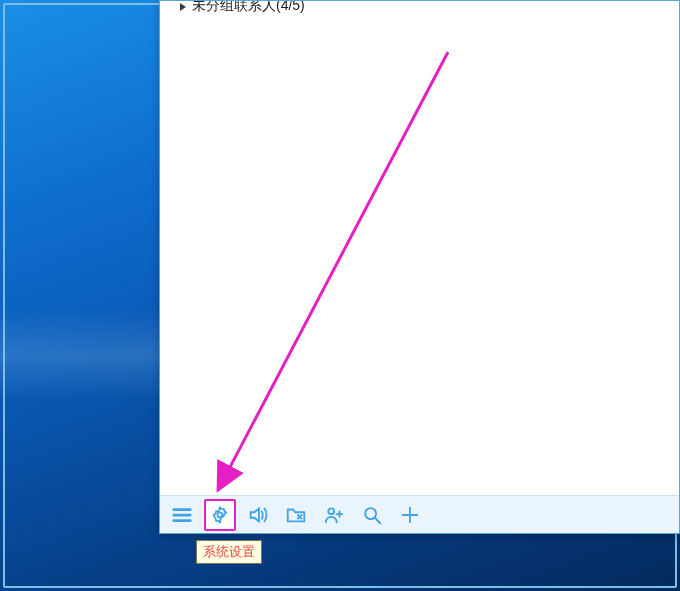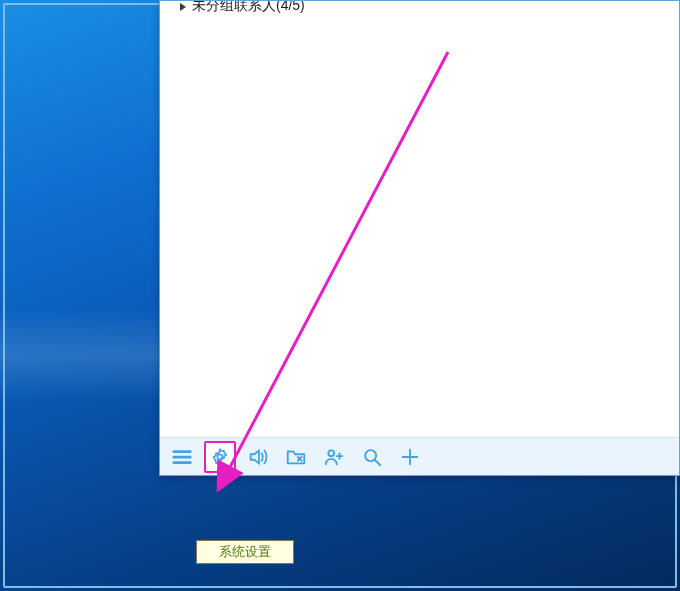--- a/index.html
+++ b/index.html
@@ -5,21 +5,21 @@
   html,body{margin:0;padding:0;width:680px;height:591px;overflow:hidden;font-family:"Microsoft YaHei","PingFang SC",sans-serif;}
   .desktop{
     position:relative;width:680px;height:591px;
     background:linear-gradient(160deg,#1a8fe6 0%,#0f6fd0 25%,#0a5bb8 45%,#063d84 75%,#042a5e 100%);
   }
   .desktop::before{
     content:"";position:absolute;left:0;right:0;top:310px;height:90px;
     background:linear-gradient(to bottom,rgba(255,255,255,0) 0%,rgba(180,220,250,0.18) 50%,rgba(255,255,255,0) 100%);
   }
   .panel{
-    position:absolute;left:159px;top:0;width:521px;height:476px;
+    position:absolute;left:159px;top:0;width:521px;height:534px;
     background:#ffffff;border:1px solid #5aa7d8;
     box-shadow:0 2px 8px rgba(0,0,0,0.25);
     box-sizing:border-box;
   }
   .panel-body{position:absolute;left:0;top:0;right:0;bottom:38px;background:#ffffff;overflow:hidden;}
   .contact-row{
     position:absolute;left:18px;top:-4px;display:flex;align-items:center;color:#1b1b1b;font-size:14px;
   }
   .contact-row .tri{margin-right:4px;position:relative;top:1px;}
   .bottom-bar{
@@ -31,21 +31,21 @@
     width:32px;height:32px;display:flex;align-items:center;justify-content:center;
     margin-right:6px;cursor:pointer;color:#41a3e6;
   }
   .bar-btn svg{display:block;}
   .bar-btn.highlight{
     border:2px solid #e61fc4;background:#ffffff;border-radius:2px;
     box-sizing:border-box;
   }
   .tooltip{
     position:absolute;left:196px;top:540px;background:#ffffe1;border:1px solid #7a7a55;
-    font-size:13px;padding:2px 22px;white-space:nowrap;color:#4d7c0f;
+    font-size:13px;padding:2px 6px;white-space:nowrap;color:#ef4444;
   }
   
   .arrow-svg{position:absolute;left:0;top:0;pointer-events:none;}
   
   .outer-frame{
     position:absolute;left:3px;top:3px;right:3px;bottom:3px;border:2px solid #7fbce6;border-radius:2px;
     pointer-events:none;
   }
 </style>
 </head>

